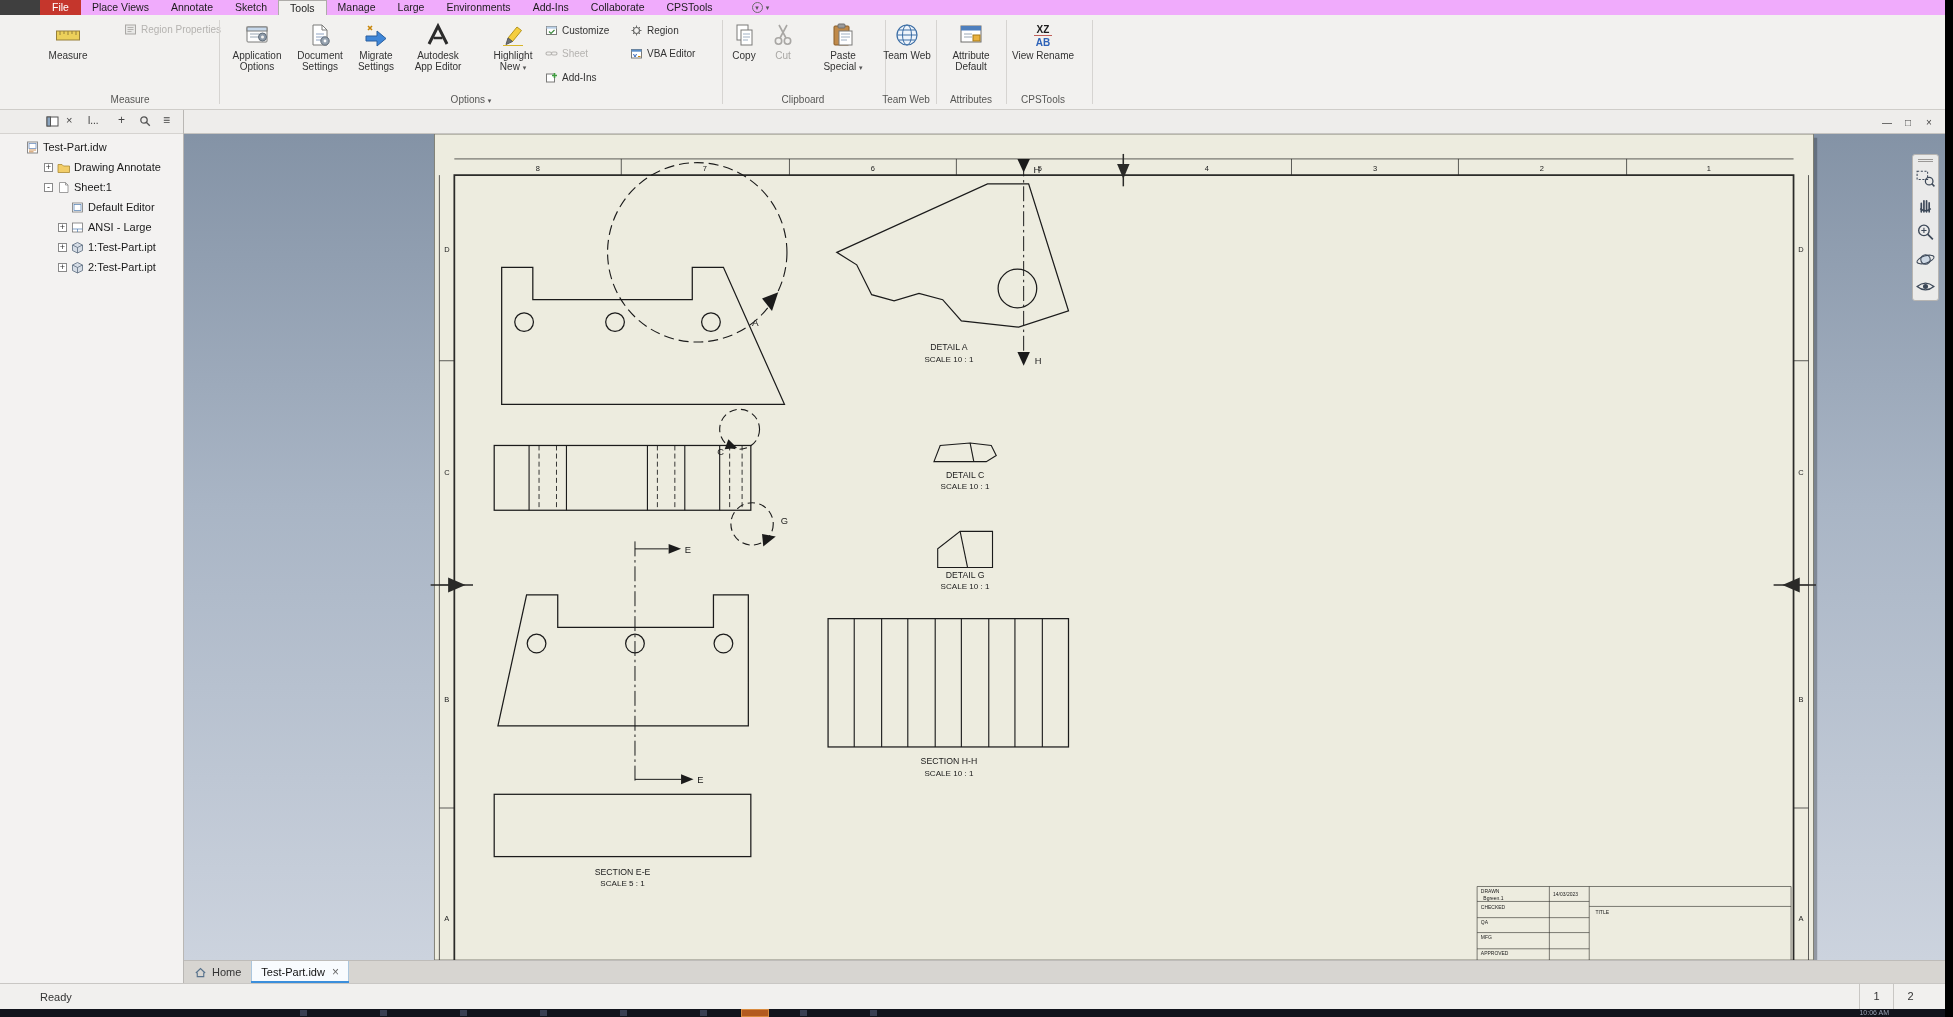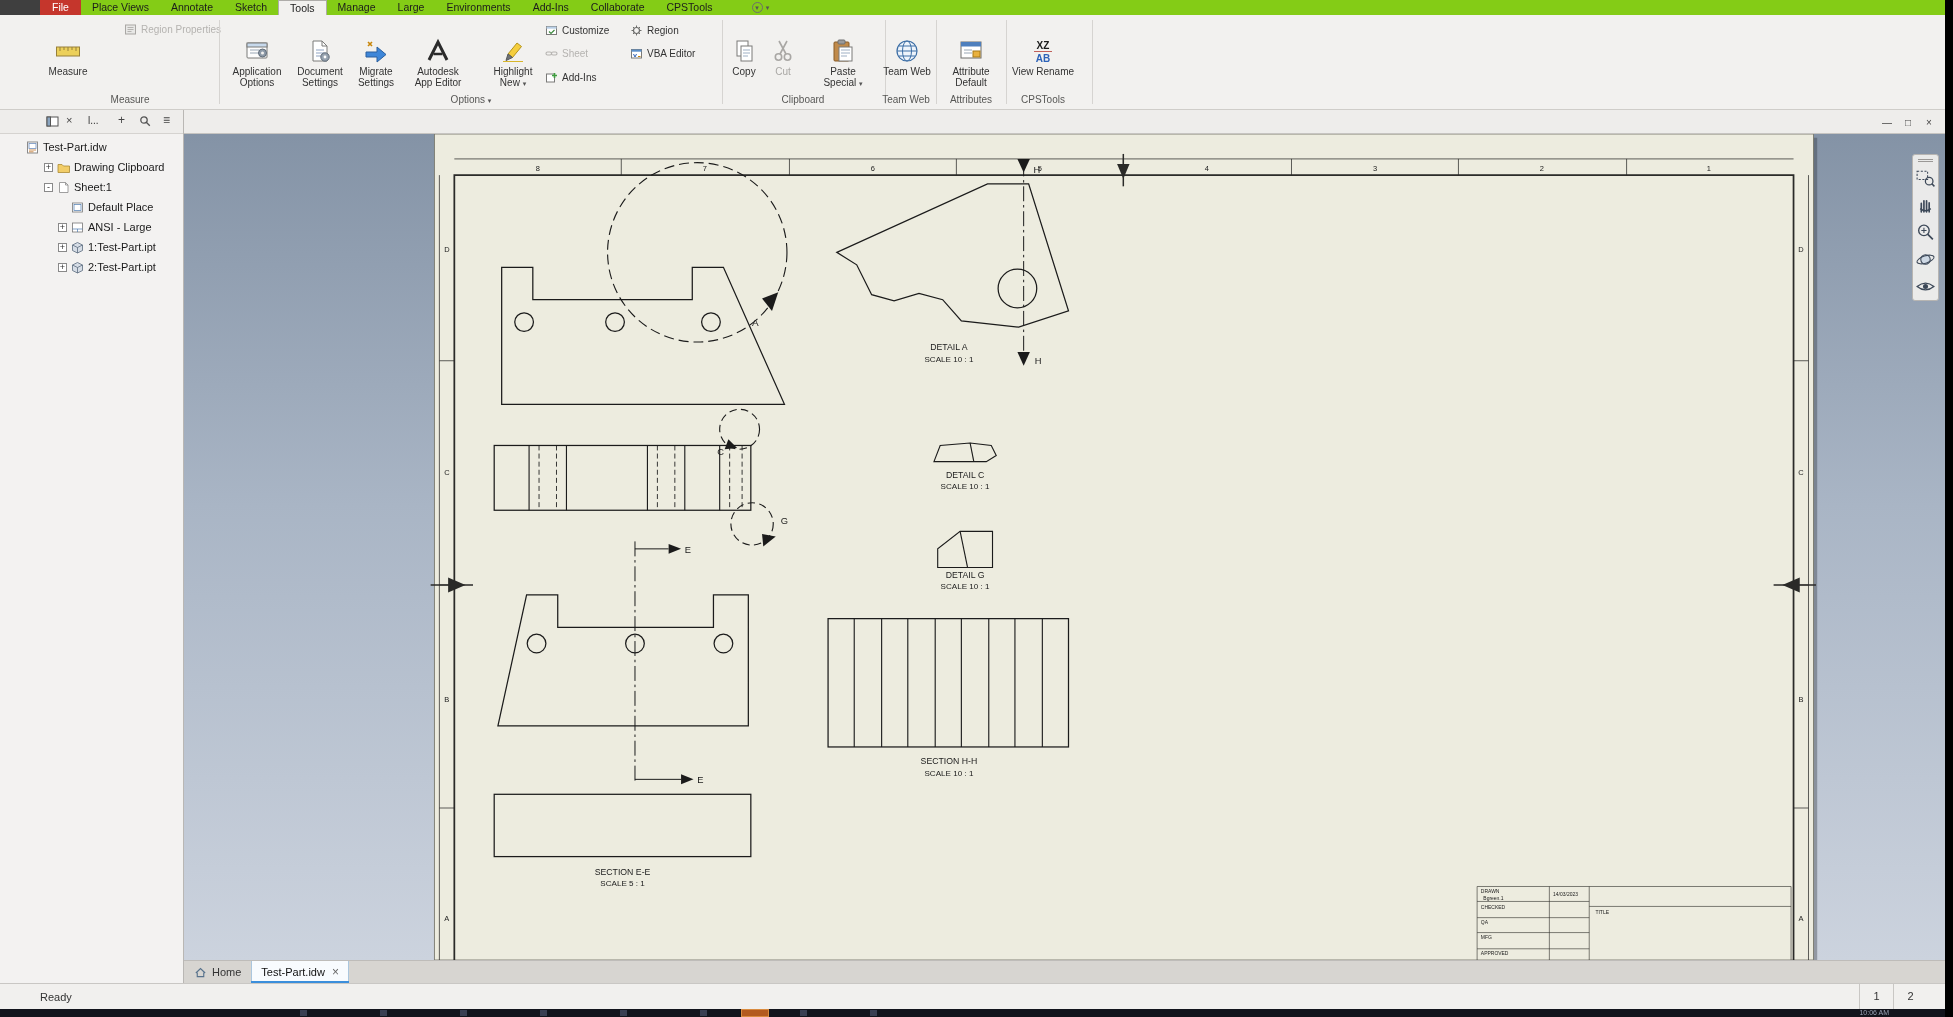--- a/index.html
+++ b/index.html
@@ -1,31 +1,31 @@
 <!DOCTYPE html>
 <html><head>
 <meta charset="utf-8">
 <style>
   *{box-sizing:border-box;margin:0;padding:0}
   html,body{width:1953px;height:1017px;background:#000;overflow:hidden}
   body{font-family:"Liberation Sans",sans-serif}
   .screen{position:relative;width:1945px;height:1017px;background:#f1f0ee;overflow:hidden}
 
   
-  .menubar{position:absolute;left:0;top:0;width:100%;height:15px;background:#84cc16;display:flex;align-items:stretch;font-size:10.5px;color:#1c1c1c}
+  .menubar{position:absolute;left:0;top:0;width:100%;height:15px;background:#f0abfc;display:flex;align-items:stretch;font-size:10.5px;color:#1c1c1c}
   .corner{width:40px;background:#3f3f3f;flex:none}
   .mitem{padding:0 11px;line-height:15px;cursor:default;white-space:nowrap}
   .mitem.file{background:#c5362c;color:#fff;padding:0 12px}
   .mitem.active{background:#f2f1ef;border:1px solid #aeaca9;border-bottom:none}
   .mcirc{margin-left:28px;margin-top:2px;width:11px;height:11px;border:1px solid #6e6e6c;border-radius:50%;font-size:7px;line-height:10px;text-align:center;color:#555}
   .mcaret{font-size:7px;color:#555;line-height:15px;margin-left:3px}
 
   
   .ribbon{position:absolute;left:0;top:15px;width:100%;height:95px;background:#f2f1ef;border-bottom:1px solid #cfcdc9}
-  .bigbtn{position:absolute;top:21px;height:74px;text-align:center;font-size:10px;color:#333;cursor:default}
+  .bigbtn{position:absolute;top:5px;height:74px;text-align:center;font-size:10px;color:#333;cursor:default}
   .bigbtn .icon24{display:block;width:26px;height:26px;margin:2px auto 2px}
   .bigbtn .bl{display:block;line-height:11px}
   .bigbtn.disabled{color:#a9a7a4}
   .smallbtn{position:absolute;height:17px;display:flex;align-items:center;gap:4px;font-size:10px;color:#333;cursor:default}
   .smallbtn.disabled{color:#b5b3b0}
   .icon13{width:13px;height:13px;flex:none}
   .glabel{position:absolute;top:79px;font-size:10px;color:#575755;text-align:center}
   .rsep{position:absolute;top:5px;height:84px;width:1px;background:#d6d4d1}
   .dcaret{font-size:7px;color:#555}
   svg{display:block}
@@ -339,41 +339,41 @@
         </span>
         <span class="tlabel">Test-Part.idw</span>
       </div>
       <div class="trow" style="padding-left:44px">
         <span class="exp">+</span>
         <span class="ticon">
           <svg viewBox="0 0 13 13">
               <path d="M1,3.5 h4 l1.5,1.5 h6 v6.5 h-11.5 z" fill="#f2cd68" stroke="#ab8a33" stroke-width="0.8"></path>
             </svg>
         </span>
-        <span class="tlabel">Drawing Clipboard</span>
+        <span class="tlabel">Drawing Annotate</span>
       </div>
       <div class="trow" style="padding-left:44px">
         <span class="exp">-</span>
         <span class="ticon">
           <svg viewBox="0 0 13 13">
               <path d="M2.5,1.5 h6 l2.5,2.5 v7.5 h-8.5 z" fill="#fff" stroke="#888" stroke-width="0.8"></path>
               <path d="M8.5,1.5 v2.5 h2.5" fill="none" stroke="#888" stroke-width="0.8"></path>
             </svg>
         </span>
         <span class="tlabel">Sheet:1</span>
       </div>
       <div class="trow" style="padding-left:58px">
         <span class="exp none"></span>
         <span class="ticon">
           <svg viewBox="0 0 13 13">
               <rect x="1.5" y="2" width="10" height="9" fill="#fff" stroke="#777" stroke-width="0.8"></rect>
               <rect x="3" y="3.5" width="7" height="6" fill="none" stroke="#4a7ab0" stroke-width="0.7"></rect>
             </svg>
         </span>
-        <span class="tlabel">Default Place</span>
+        <span class="tlabel">Default Editor</span>
       </div>
       <div class="trow" style="padding-left:58px">
         <span class="exp">+</span>
         <span class="ticon">
           <svg viewBox="0 0 13 13">
               <rect x="1.5" y="2" width="10" height="9" fill="#fff" stroke="#777" stroke-width="0.8"></rect>
               <path d="M1.5,8 h10 M6.5,8 v3" stroke="#4a7ab0" stroke-width="0.7"></path>
             </svg>
         </span>
         <span class="tlabel">ANSI - Large</span>

